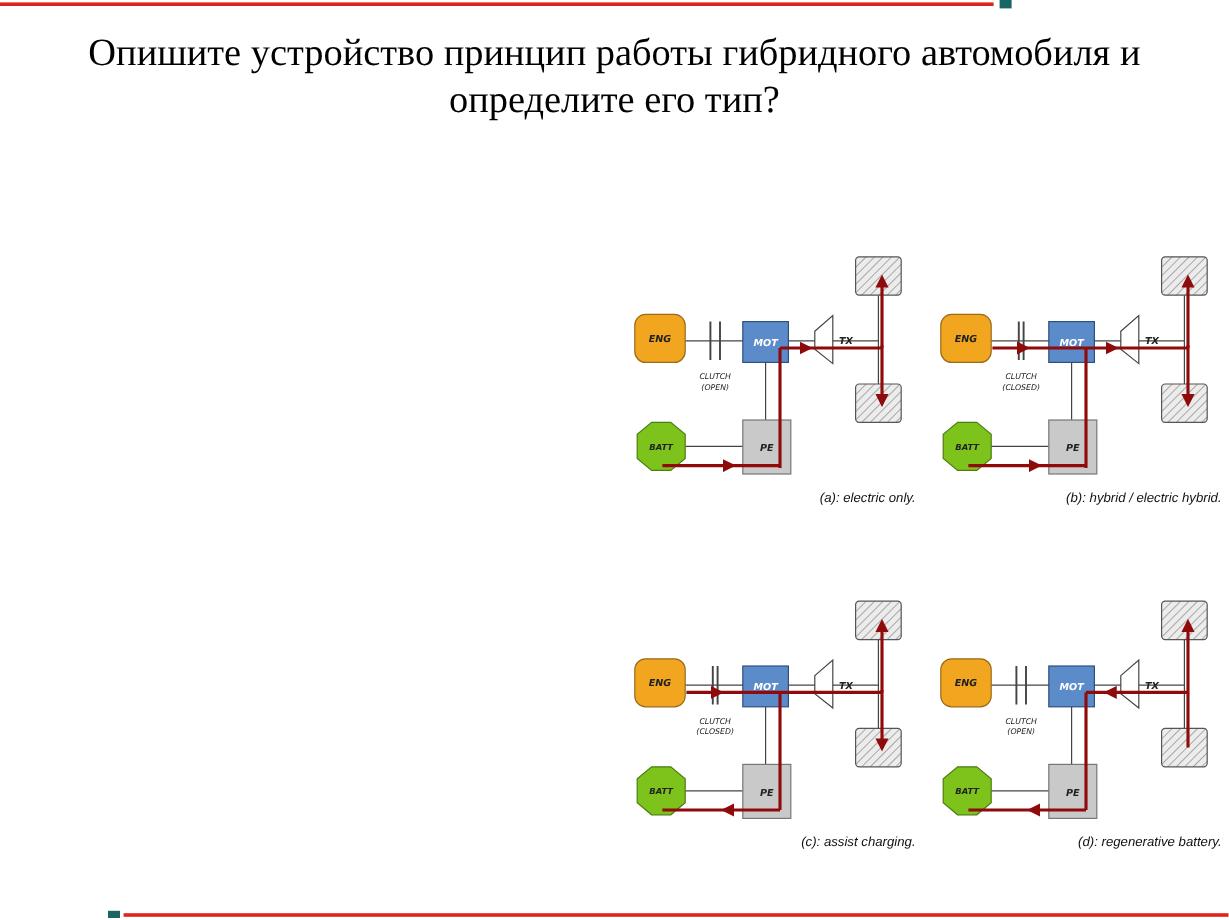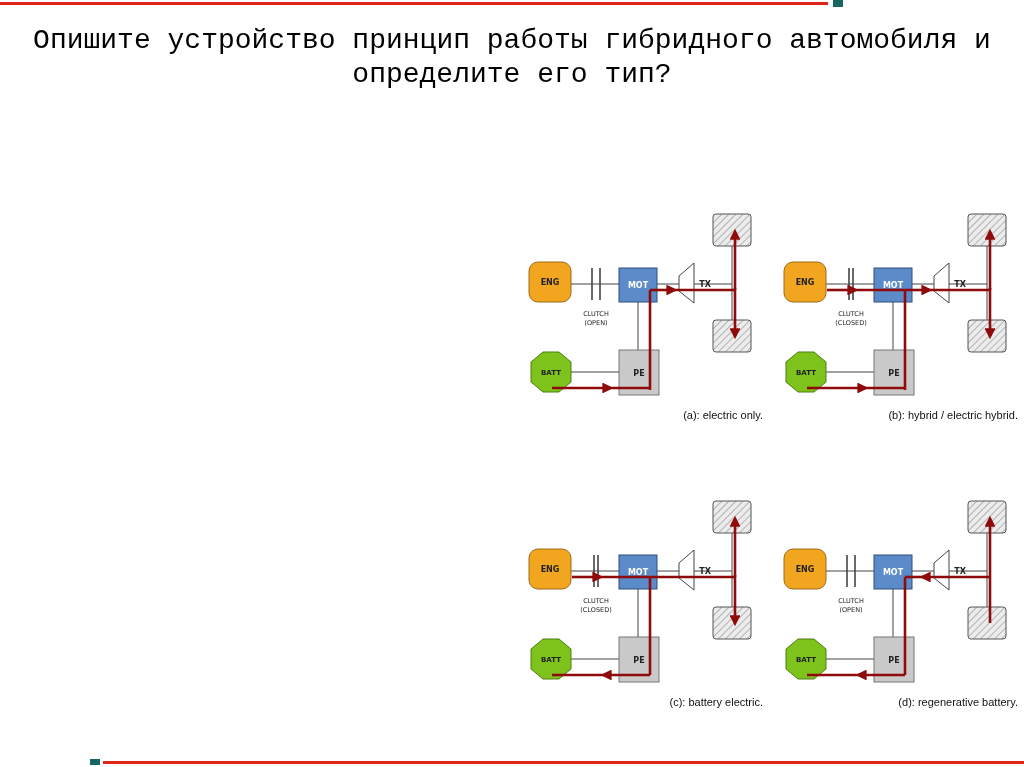--- a/index.html
+++ b/index.html
@@ -3,23 +3,23 @@
 <meta charset="utf-8">
 <style>
   html,body{margin:0;padding:0;background:#fff;}
   .slide{position:relative;width:1024px;height:767px;background:#ffffff;overflow:hidden;
          font-family:"Liberation Sans",sans-serif;}
   .accent-line-top{position:absolute;left:0;top:2px;width:828px;height:3px;background:var(--accent-line);}
   .accent-square-top{position:absolute;left:833px;top:0;width:10px;height:7px;background:var(--accent-square);}
   .accent-square-bottom{position:absolute;left:90px;top:759px;width:10px;height:6px;background:var(--accent-square);}
   .accent-line-bottom{position:absolute;left:103px;top:761px;width:921px;height:3px;background:var(--accent-line);}
   .title{position:absolute;top:24px;left:0;right:0;text-align:center;
-         font-family:Liberation Mono, monospace;font-size:28px;line-height:1.22;color:#000;padding:0 14px;}
+         font-family:Liberation Serif, serif;font-size:32px;line-height:1.22;color:#000;padding:0 14px;}
   .grid{position:absolute;left:516px;top:200px;display:grid;
-        grid-template-columns:247px 247px;column-gap:8px;row-gap:66px;}
+        grid-template-columns:247px 247px;column-gap:8px;row-gap:66px;font-style:italic;}
   .panel{display:flex;flex-direction:column;}
   .caption{font-size:11px;color:#111;margin-top:9px;text-align:right;padding-left:30px;
            font-family:"Liberation Sans",sans-serif;}
   svg text{font-family:"DejaVu Sans",sans-serif;}
   .struct{stroke:#444;stroke-width:1;fill:none;}
   .thick{stroke-width:1.6;}
   .flow{stroke:var(--power-flow);stroke-width:2.6;fill:none;}
   .wheel{fill:url(#hatch);stroke:#555;stroke-width:1;}
   .eng-fill{fill:var(--engine);stroke:#9a6b1a;stroke-width:1;}
   .mot-fill{fill:var(--motor);stroke:#2f4f7f;stroke-width:1;}
@@ -153,21 +153,21 @@
         <g>
           <path class="flow" d="M56,90 H84" marker-end="url(#arrow)"></path>
           <path class="flow" d="M82,90 H219"></path>
           <path class="flow" d="M219,90 V32" marker-end="url(#arrow)"></path>
           <path class="flow" d="M219,88 V136" marker-end="url(#arrow)"></path>
           <path class="flow" d="M134,90 V188"></path>
           <path class="flow" d="M134,188 H88" marker-end="url(#arrow)"></path>
           <path class="flow" d="M90,188 H36"></path>
         </g>
       </svg>
-      <div class="caption">(c): battery electric.</div>
+      <div class="caption">(c): assist charging.</div>
     </div>
 
     <div class="panel">
       <svg viewBox="0 0 247 200" width="247" height="200">
         <line class="struct" x1="55" y1="84" x2="216" y2="84"></line>
         <line class="struct" x1="216" y1="46" x2="216" y2="120"></line>
         <line class="struct" x1="122" y1="102" x2="122" y2="150"></line>
         <line class="struct" x1="55" y1="172" x2="103" y2="172"></line>
         <rect class="wheel" x="197" y="14" width="38" height="32" rx="3"></rect>
         <rect class="wheel" x="197" y="120" width="38" height="32" rx="3"></rect>

